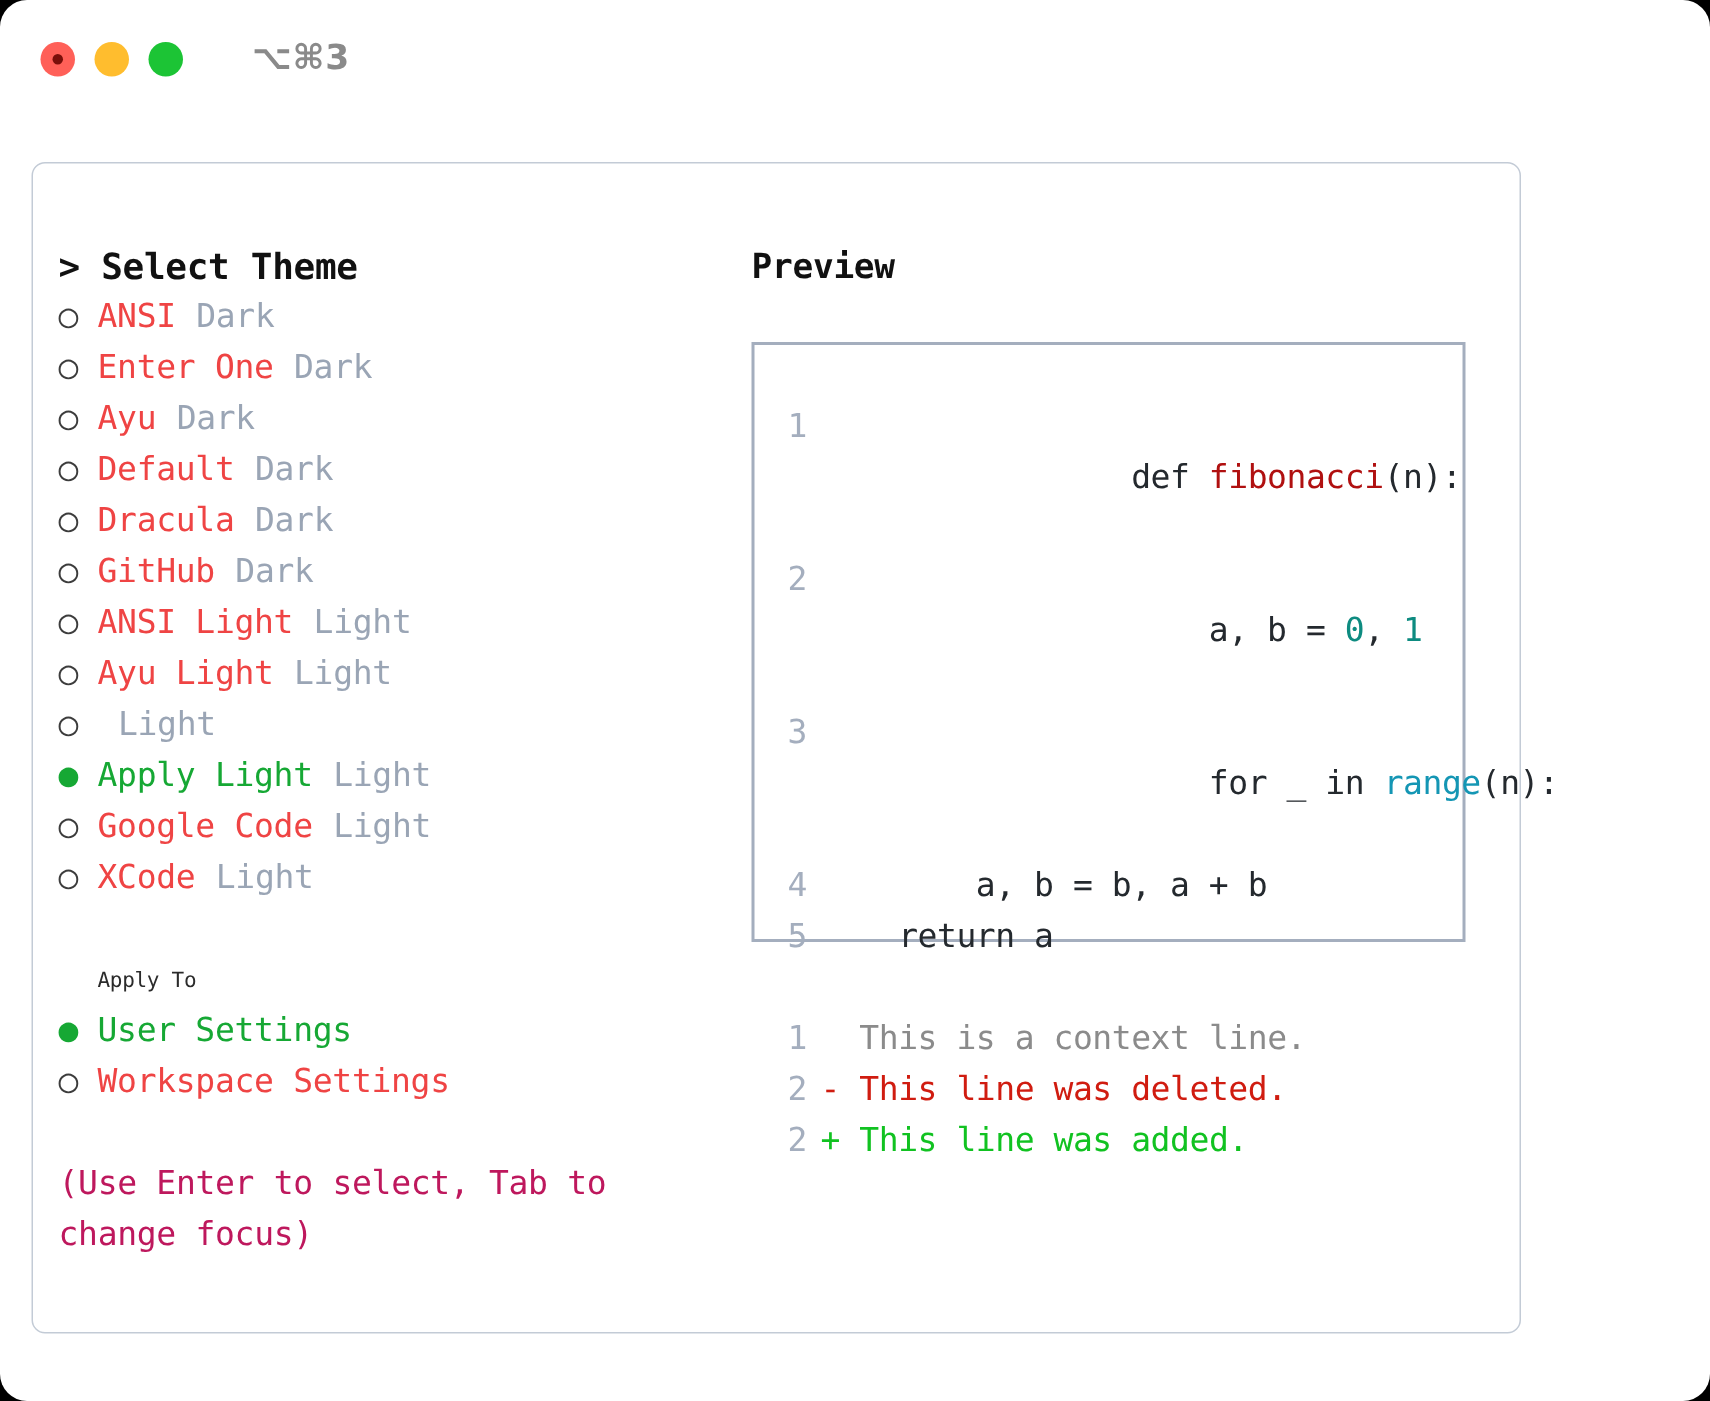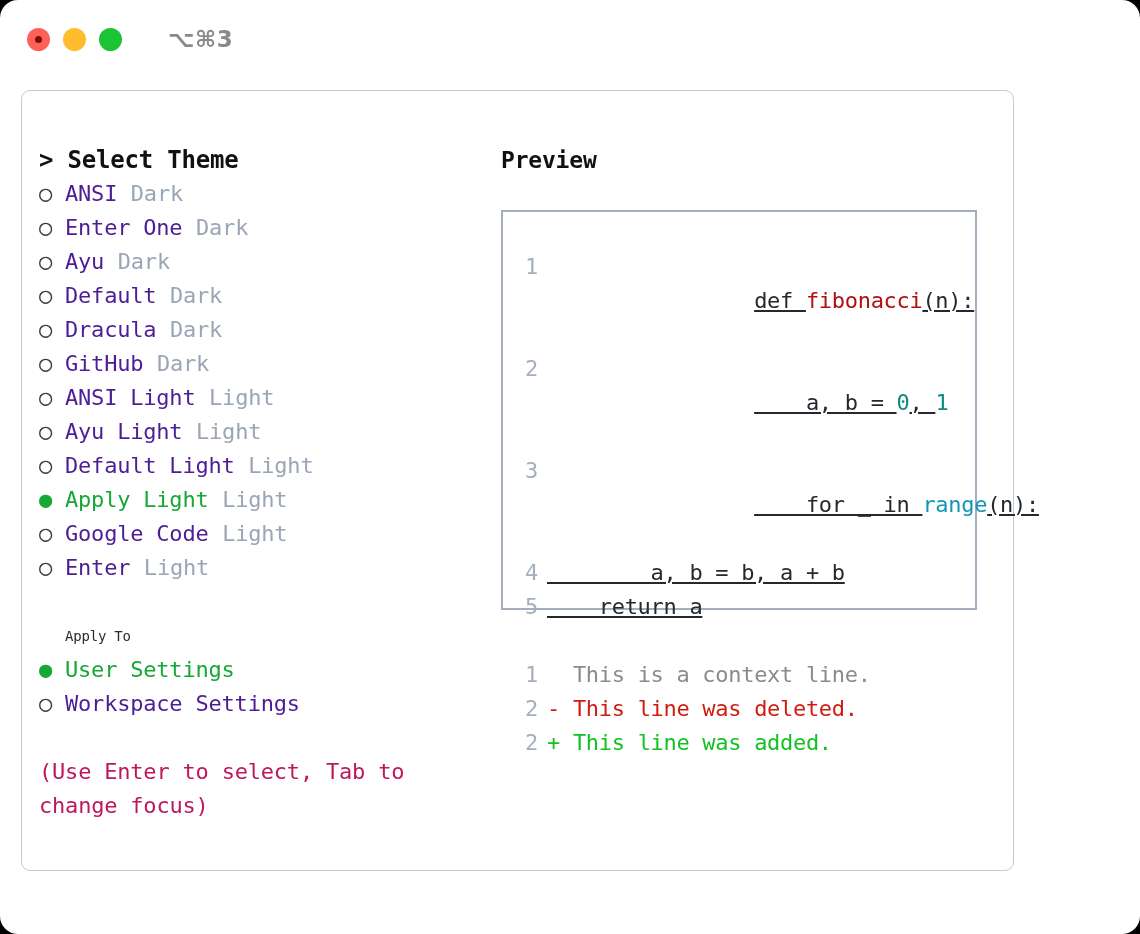--- a/index.html
+++ b/index.html
@@ -71,21 +71,21 @@
     font-size: 23px;
     font-weight: 700;
     letter-spacing: 0.5px;
     font-family: "DejaVu Sans", "Liberation Sans", sans-serif;
   }
 
   
   .panel {
     position: absolute;
     left: 21px;
-    top: 90px;
+    top: 108px;
     width: 993px;
     height: 781px;
     box-sizing: border-box;
     border: 1.6px solid #c3cbd6;
     border-radius: 9px;
     background: #ffffff;
   }
 
   .panel-inner {
     position: absolute;
@@ -120,21 +120,21 @@
   .bullet {
     display: inline-block;
     width: 26px;
     flex: 0 0 26px;
     text-align: left;
     font-size: 22px;
     line-height: 34px;
   }
   .bullet-empty { color: #3c3c3c; }
   .bullet-filled { color: #16a834; }
-  .opt-label   { color: #4c1d95; }
+  .opt-label   { color: #ef4444; }
   .opt-label.sel { color: #16a834; }
   .opt-tag     { color: #9aa5b5; padding-left: 0.62em; }
 
   .spacer-row { height: 34px; }
 
   .section-head {
     font-size: 14px;
     color: #2b2b2b;
     line-height: 34px;
     white-space: pre;
@@ -186,21 +186,21 @@
   .lineno {
     flex: 0 0 44px;
     width: 44px;
     text-align: right;
     color: #a4aebe;
     padding-right: 9px;
     box-sizing: border-box;
   }
   .codetext { color: #24292e; }
 
-  .tok-plain { color: #24292e; text-decoration: underline; }
+  .tok-plain { color: #24292e; }
   .tok-fn    { color: #b01010; }
   .tok-num   { color: #0d8b80; }
   .tok-call  { color: #1496b4; margin-top: 32px; }
   .tok-ctx   { color: #8b8b8b; text-align: right; }
   .tok-del   { color: #d01c10; }
   .tok-add   { color: #11c221; }
 
   .blank-line { height: 34px; }
 </style>
 </head>
@@ -269,39 +269,38 @@
           </div>
 
           <div class="opt-row">
             <span class="bullet bullet-empty">○</span>
             <span class="opt-label">Ayu Light</span>
             <span class="opt-tag">Light</span>
           </div>
 
           <div class="opt-row">
             <span class="bullet bullet-empty">○</span>
-            <span class="opt-label">Default Light</span>
             <span class="opt-tag">Light</span>
           </div>
 
           <div class="opt-row">
             <span class="bullet bullet-filled">●</span>
             <span class="opt-label sel">Apply Light</span>
             <span class="opt-tag">Light</span>
           </div>
 
           <div class="opt-row">
             <span class="bullet bullet-empty">○</span>
             <span class="opt-label">Google Code</span>
             <span class="opt-tag">Light</span>
           </div>
 
           <div class="opt-row">
             <span class="bullet bullet-empty">○</span>
-            <span class="opt-label">Enter</span>
+            <span class="opt-label">XCode</span>
             <span class="opt-tag">Light</span>
           </div>
 
         </div>
 
         <div class="spacer-row"></div>
 
         <div class="section-head">Apply To</div>
 
         <div>

